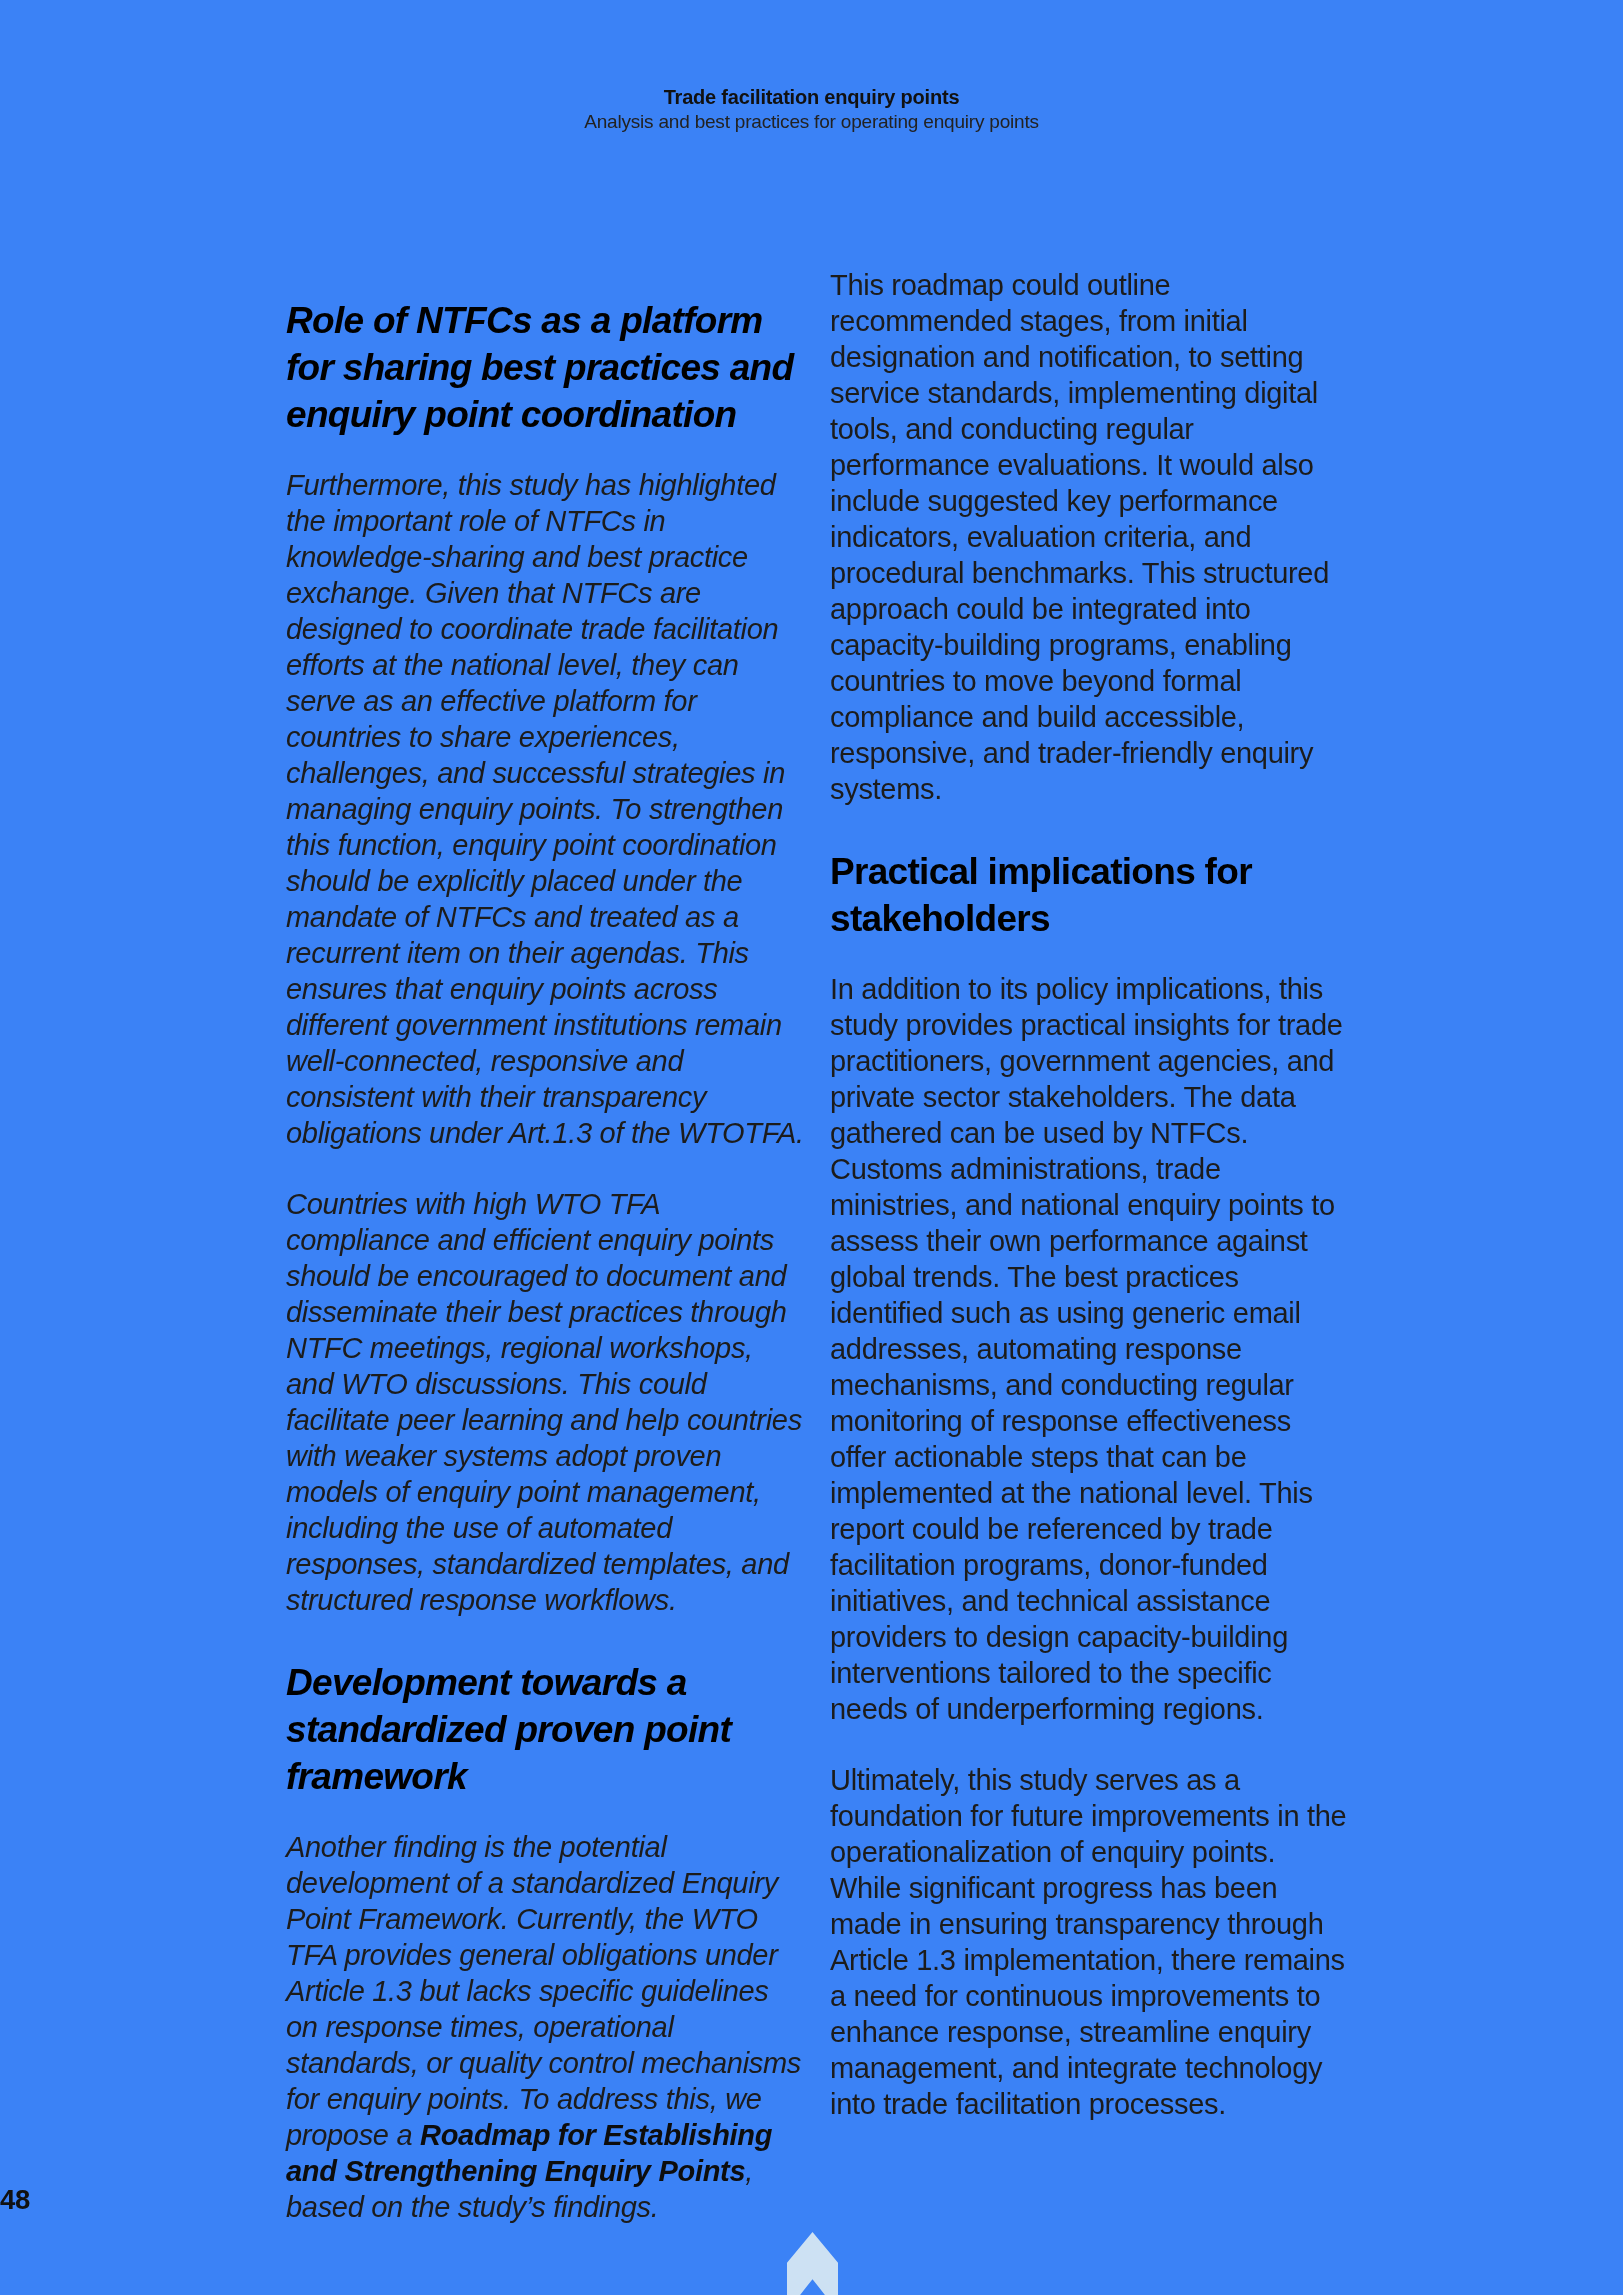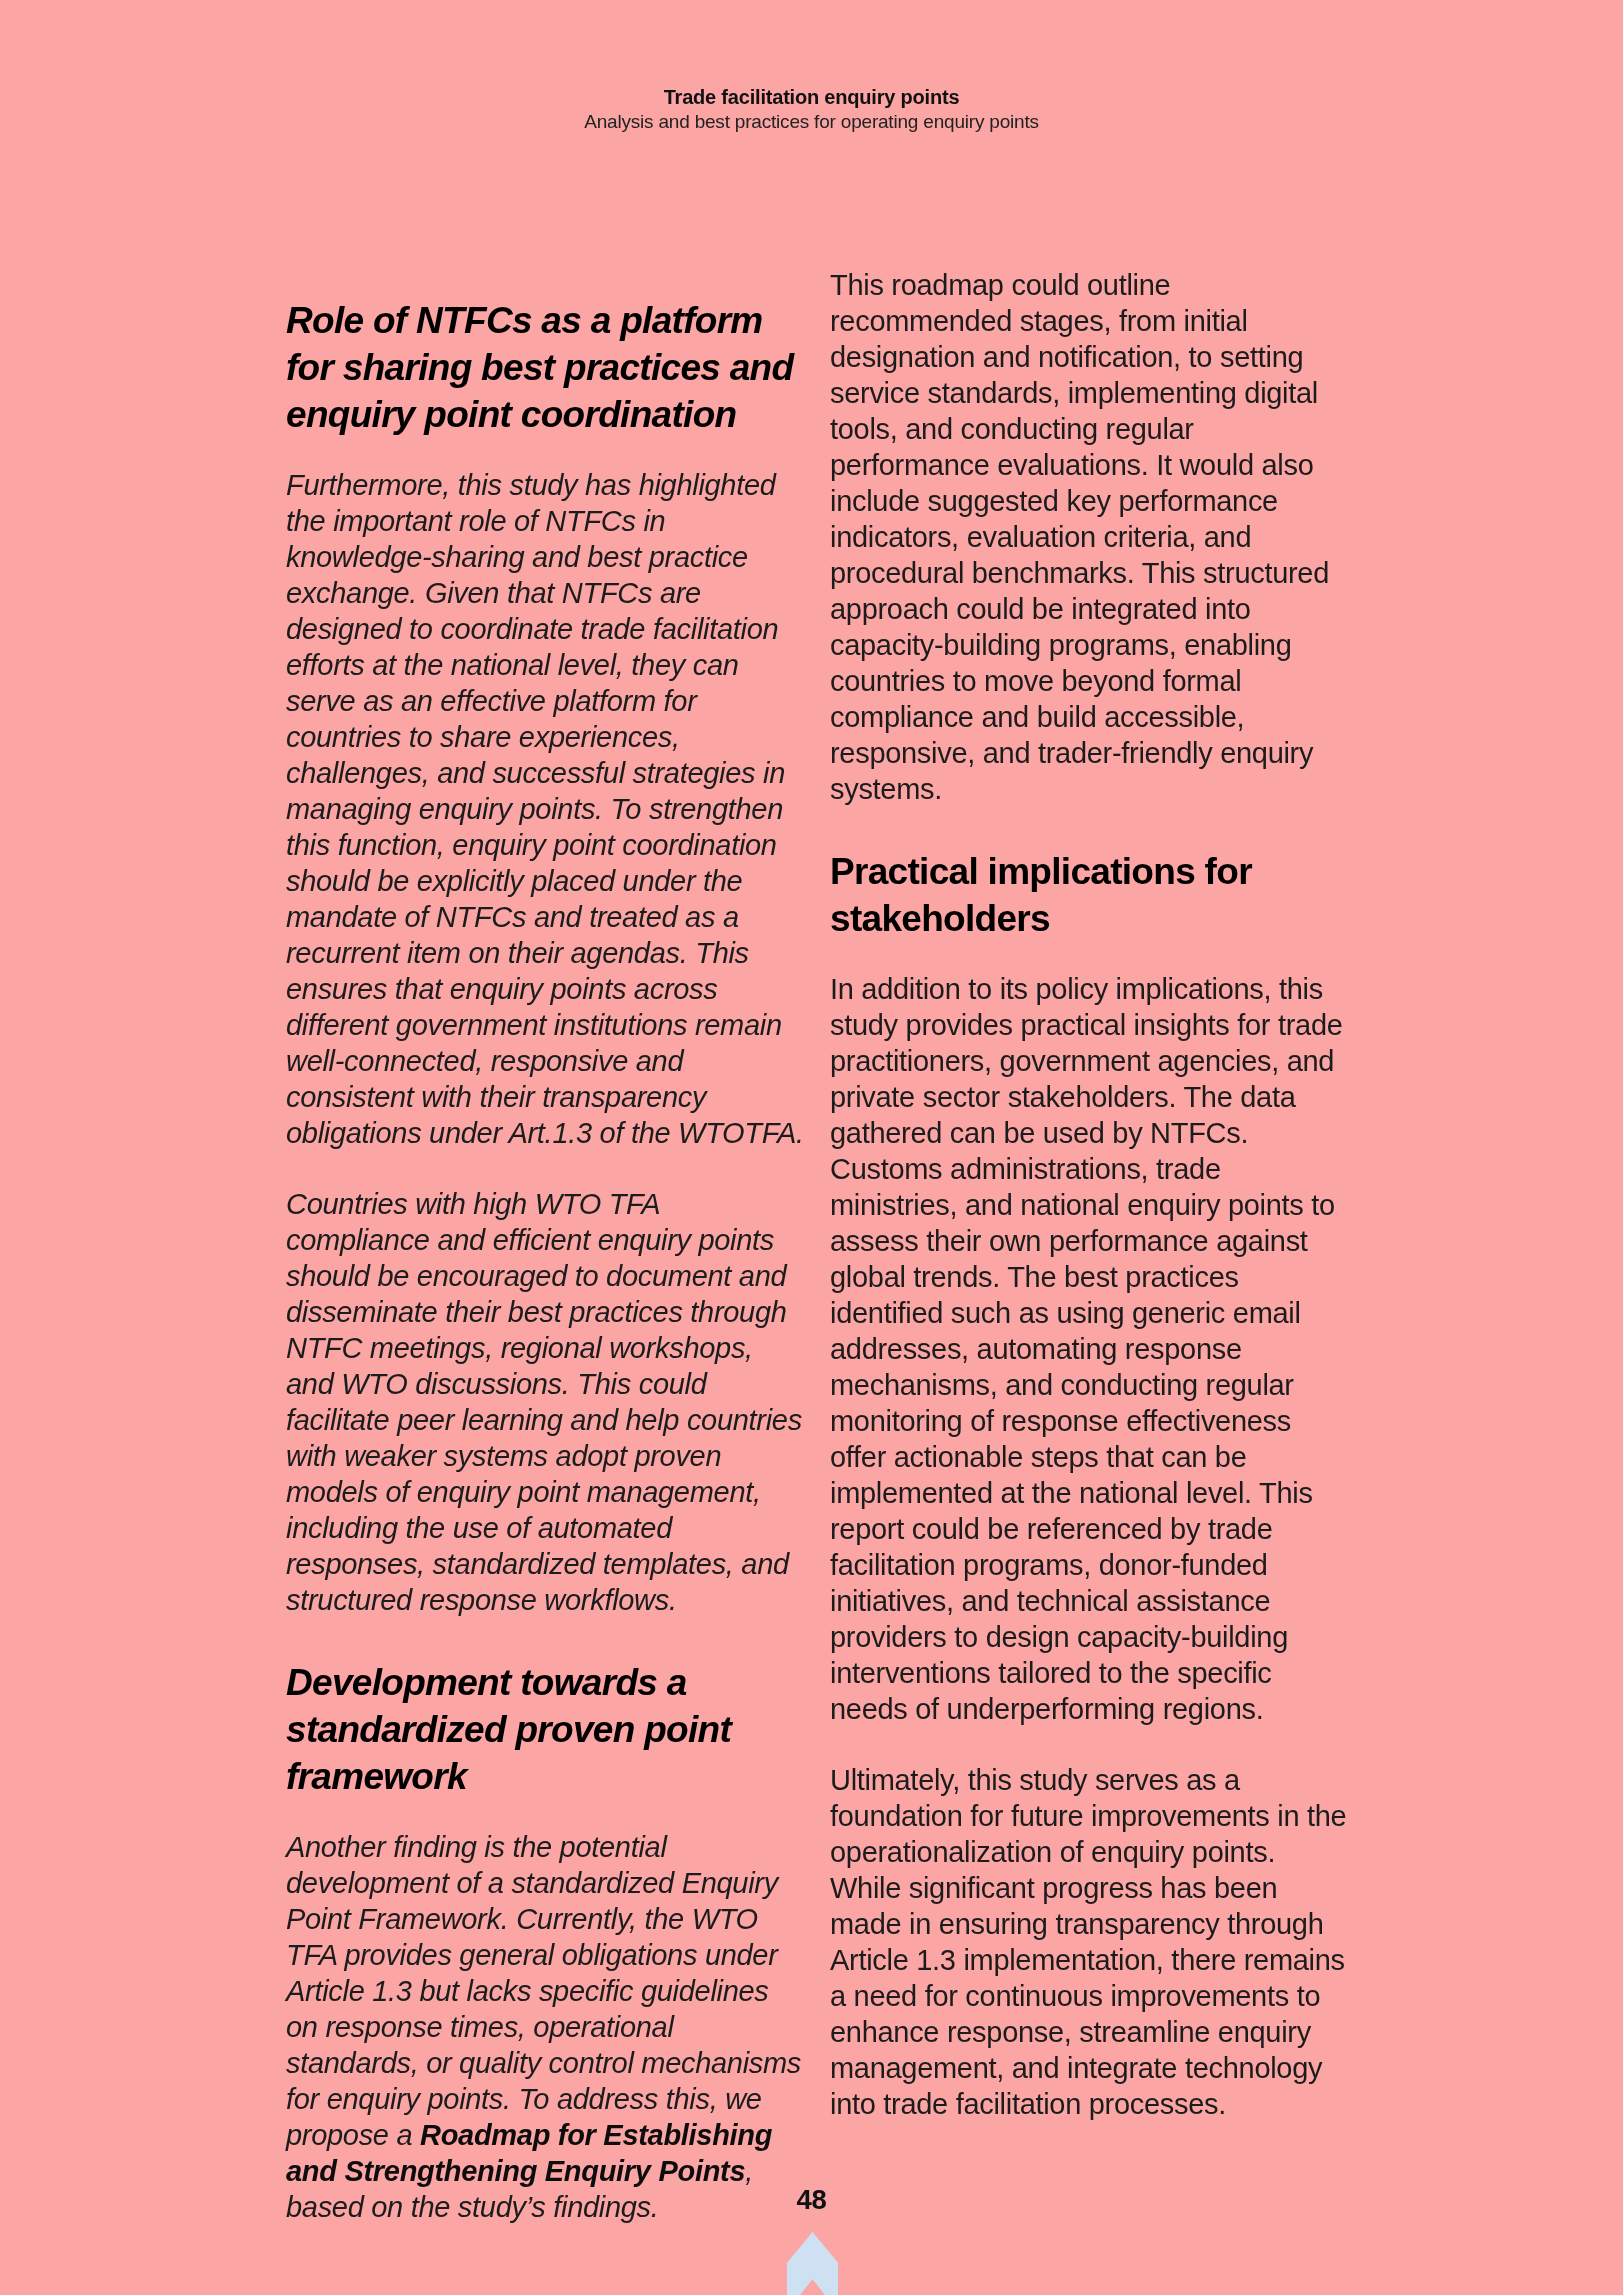--- a/index.html
+++ b/index.html
@@ -4,21 +4,21 @@
 <style>
   html, body {
     margin: 0;
     padding: 0;
     background: #ffffff;
   }
   .page {
     position: relative;
     width: 1623px;
     height: 2295px;
-    background: #fca5a5;
+    background: #3b82f6;
     overflow: hidden;
     font-family: "Liberation Sans", sans-serif;
     color: #1a1a1a;
   }
   
   .running-header {
     position: absolute;
     top: 85px;
     left: 0;
     width: 1623px;
@@ -75,21 +75,21 @@
     left: 0;
     bottom: 0;
     width: 1623px;
     height: 131px;
   }
   .page-number {
     position: absolute;
     left: 0;
     top: 19.6px;
     width: 1623px;
-    text-align: center;
+    text-align: left;
     font-size: 27.5px;
     font-weight: 700;
     color: #111111;
     letter-spacing: -0.3px;
   }
   .chevron-wrap {
     position: absolute;
     left: 787px;
     top: 68px;
     width: 51px;

